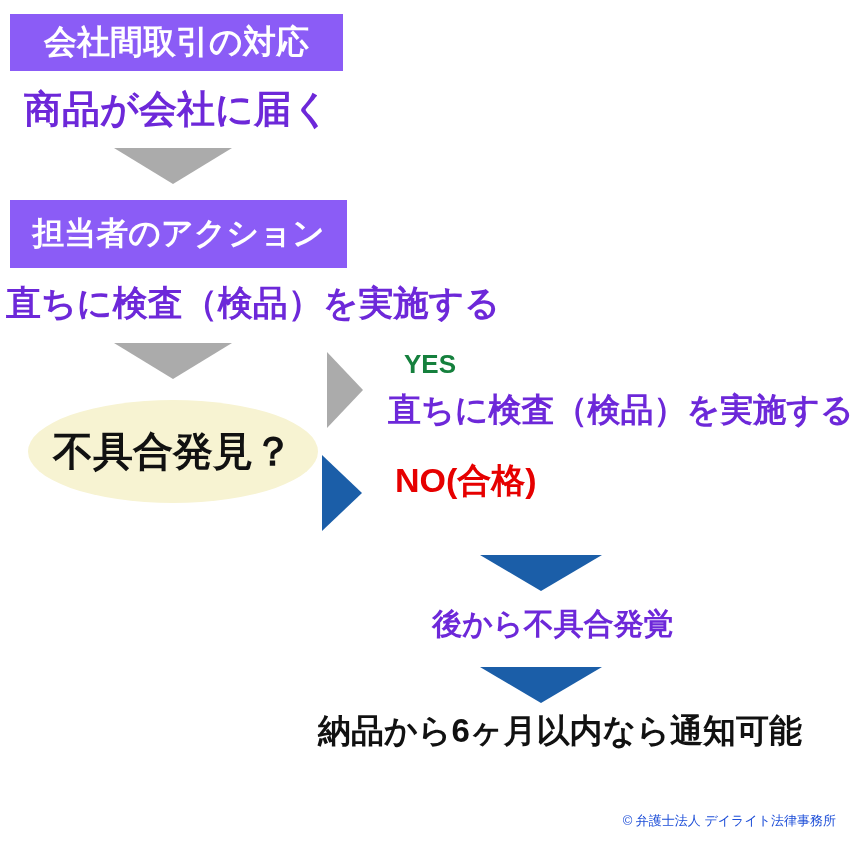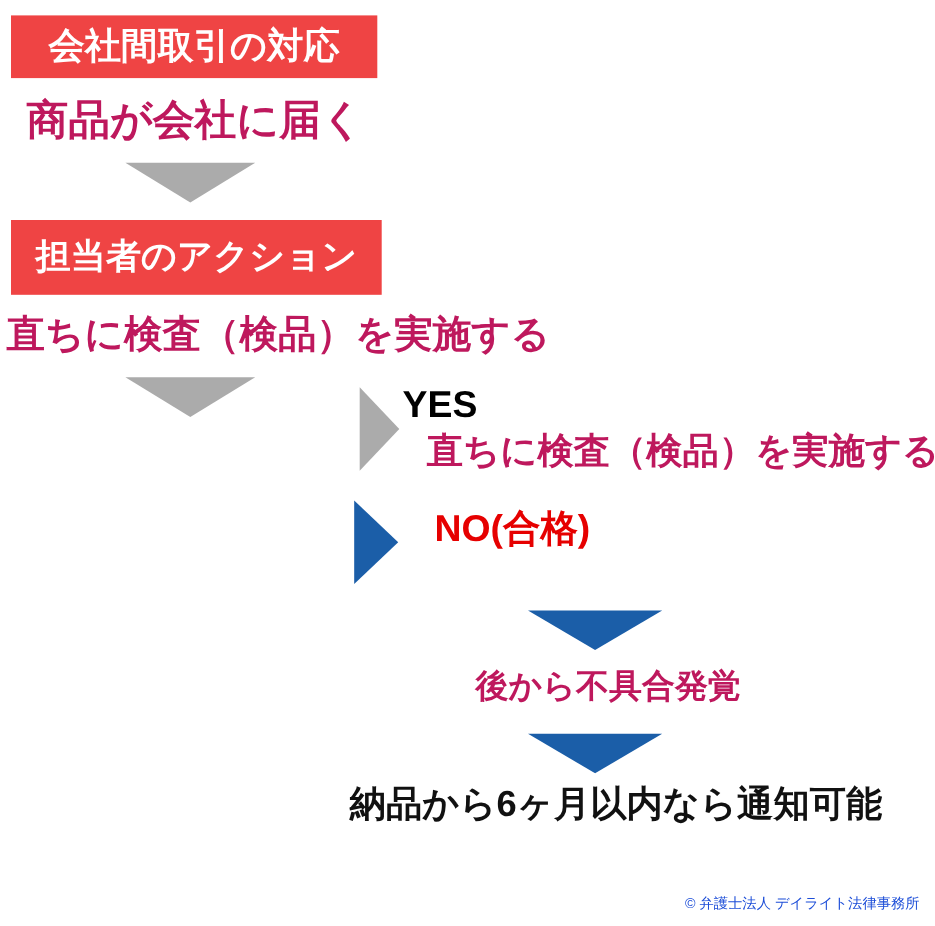--- a/index.html
+++ b/index.html
@@ -3,27 +3,27 @@
 <meta charset="utf-8">
 <style>
   html,body { margin:0; padding:0; background:#ffffff; }
   body { font-family:"Liberation Sans","DejaVu Sans",sans-serif; }
   .canvas {
     position:relative; width:850px; height:842px;
     background:#ffffff; overflow:hidden;
   }
   .abs { position:absolute; }
   .header-box {
-    background:#ef4444; color:#ffffff; font-weight:bold;
+    background:#8b5cf6; color:#ffffff; font-weight:bold;
     display:flex; align-items:center; justify-content:center;
     white-space:nowrap;
   }
   #header1 { left:10px; top:14px; width:333px; height:57px; font-size:33px; }
   #header2 { left:10px; top:200px; width:337px; height:68px; font-size:32px; }
-  .txt { font-weight:bold; color:#be185d; white-space:nowrap; }
+  .txt { font-weight:bold; color:#6d28d9; white-space:nowrap; }
   #step1 { left:24px; top:84px; font-size:38px; }
   #step2 { left:6px; top:280px; font-size:35px; }
   
   .down-gray {
     width:0; height:0;
     border-left:59px solid transparent; border-right:59px solid transparent;
     border-top:36px solid #ABABAB;
   }
   .down-blue {
     width:0; height:0;
@@ -42,21 +42,21 @@
   }
   #gray-down-1 { left:114px; top:148px; }
   #gray-down-2 { left:114px; top:343px; }
   #decision-ellipse {
     left:28px; top:400px; width:290px; height:103px;
     background:#F7F3D2; border-radius:50%;
     display:flex; align-items:center; justify-content:center;
     font-size:40px; font-weight:bold; color:#111111; white-space:nowrap;
   }
   #yes-arrow { left:327px; top:352px; }
-  #yes-label { left:366px; top:349px; font-size:34px; color:#000000; }
+  #yes-label { left:404px; top:349px; font-size:26px; color:#15803d; }
   #yes-text  { left:388px; top:388px; font-size:33px; }
   #no-arrow  { left:322px; top:455px; }
   #no-label  { left:395px; top:458px; font-size:34px; color:#E60000; }
   #no-text   { left:385px; top:495px; font-size:34px; }
   #blue-down-1 { left:480px; top:555px; }
   #late-defect { left:553px; top:604px; transform:translateX(-50%); font-size:30px; }
   #blue-down-2 { left:480px; top:667px; }
   #notice {
     left:560px; top:710px; transform:translateX(-50%);
     text-align:right; font-size:33px; font-weight:bold; color:#111111;
@@ -80,20 +80,23 @@
   <div class="abs down-gray" id="gray-down-1"></div>
 
   <div class="abs header-box" id="header2">
     <span>担当者のアクション</span>
   </div>
 
   <div class="abs txt" id="step2">直ちに検査（検品）を実施する</div>
 
   <div class="abs down-gray" id="gray-down-2"></div>
 
+  <div class="abs" id="decision-ellipse">
+    <span>不具合発見？</span>
+  </div>
 
   <div class="abs right-gray" id="yes-arrow"></div>
   <div class="abs txt" id="yes-label">YES</div>
   <div class="abs txt" id="yes-text">直ちに検査（検品）を実施する</div>
 
   <div class="abs right-blue" id="no-arrow"></div>
   <div class="abs txt" id="no-label">NO(合格)</div>
 
   <div class="abs down-blue" id="blue-down-1"></div>
 

